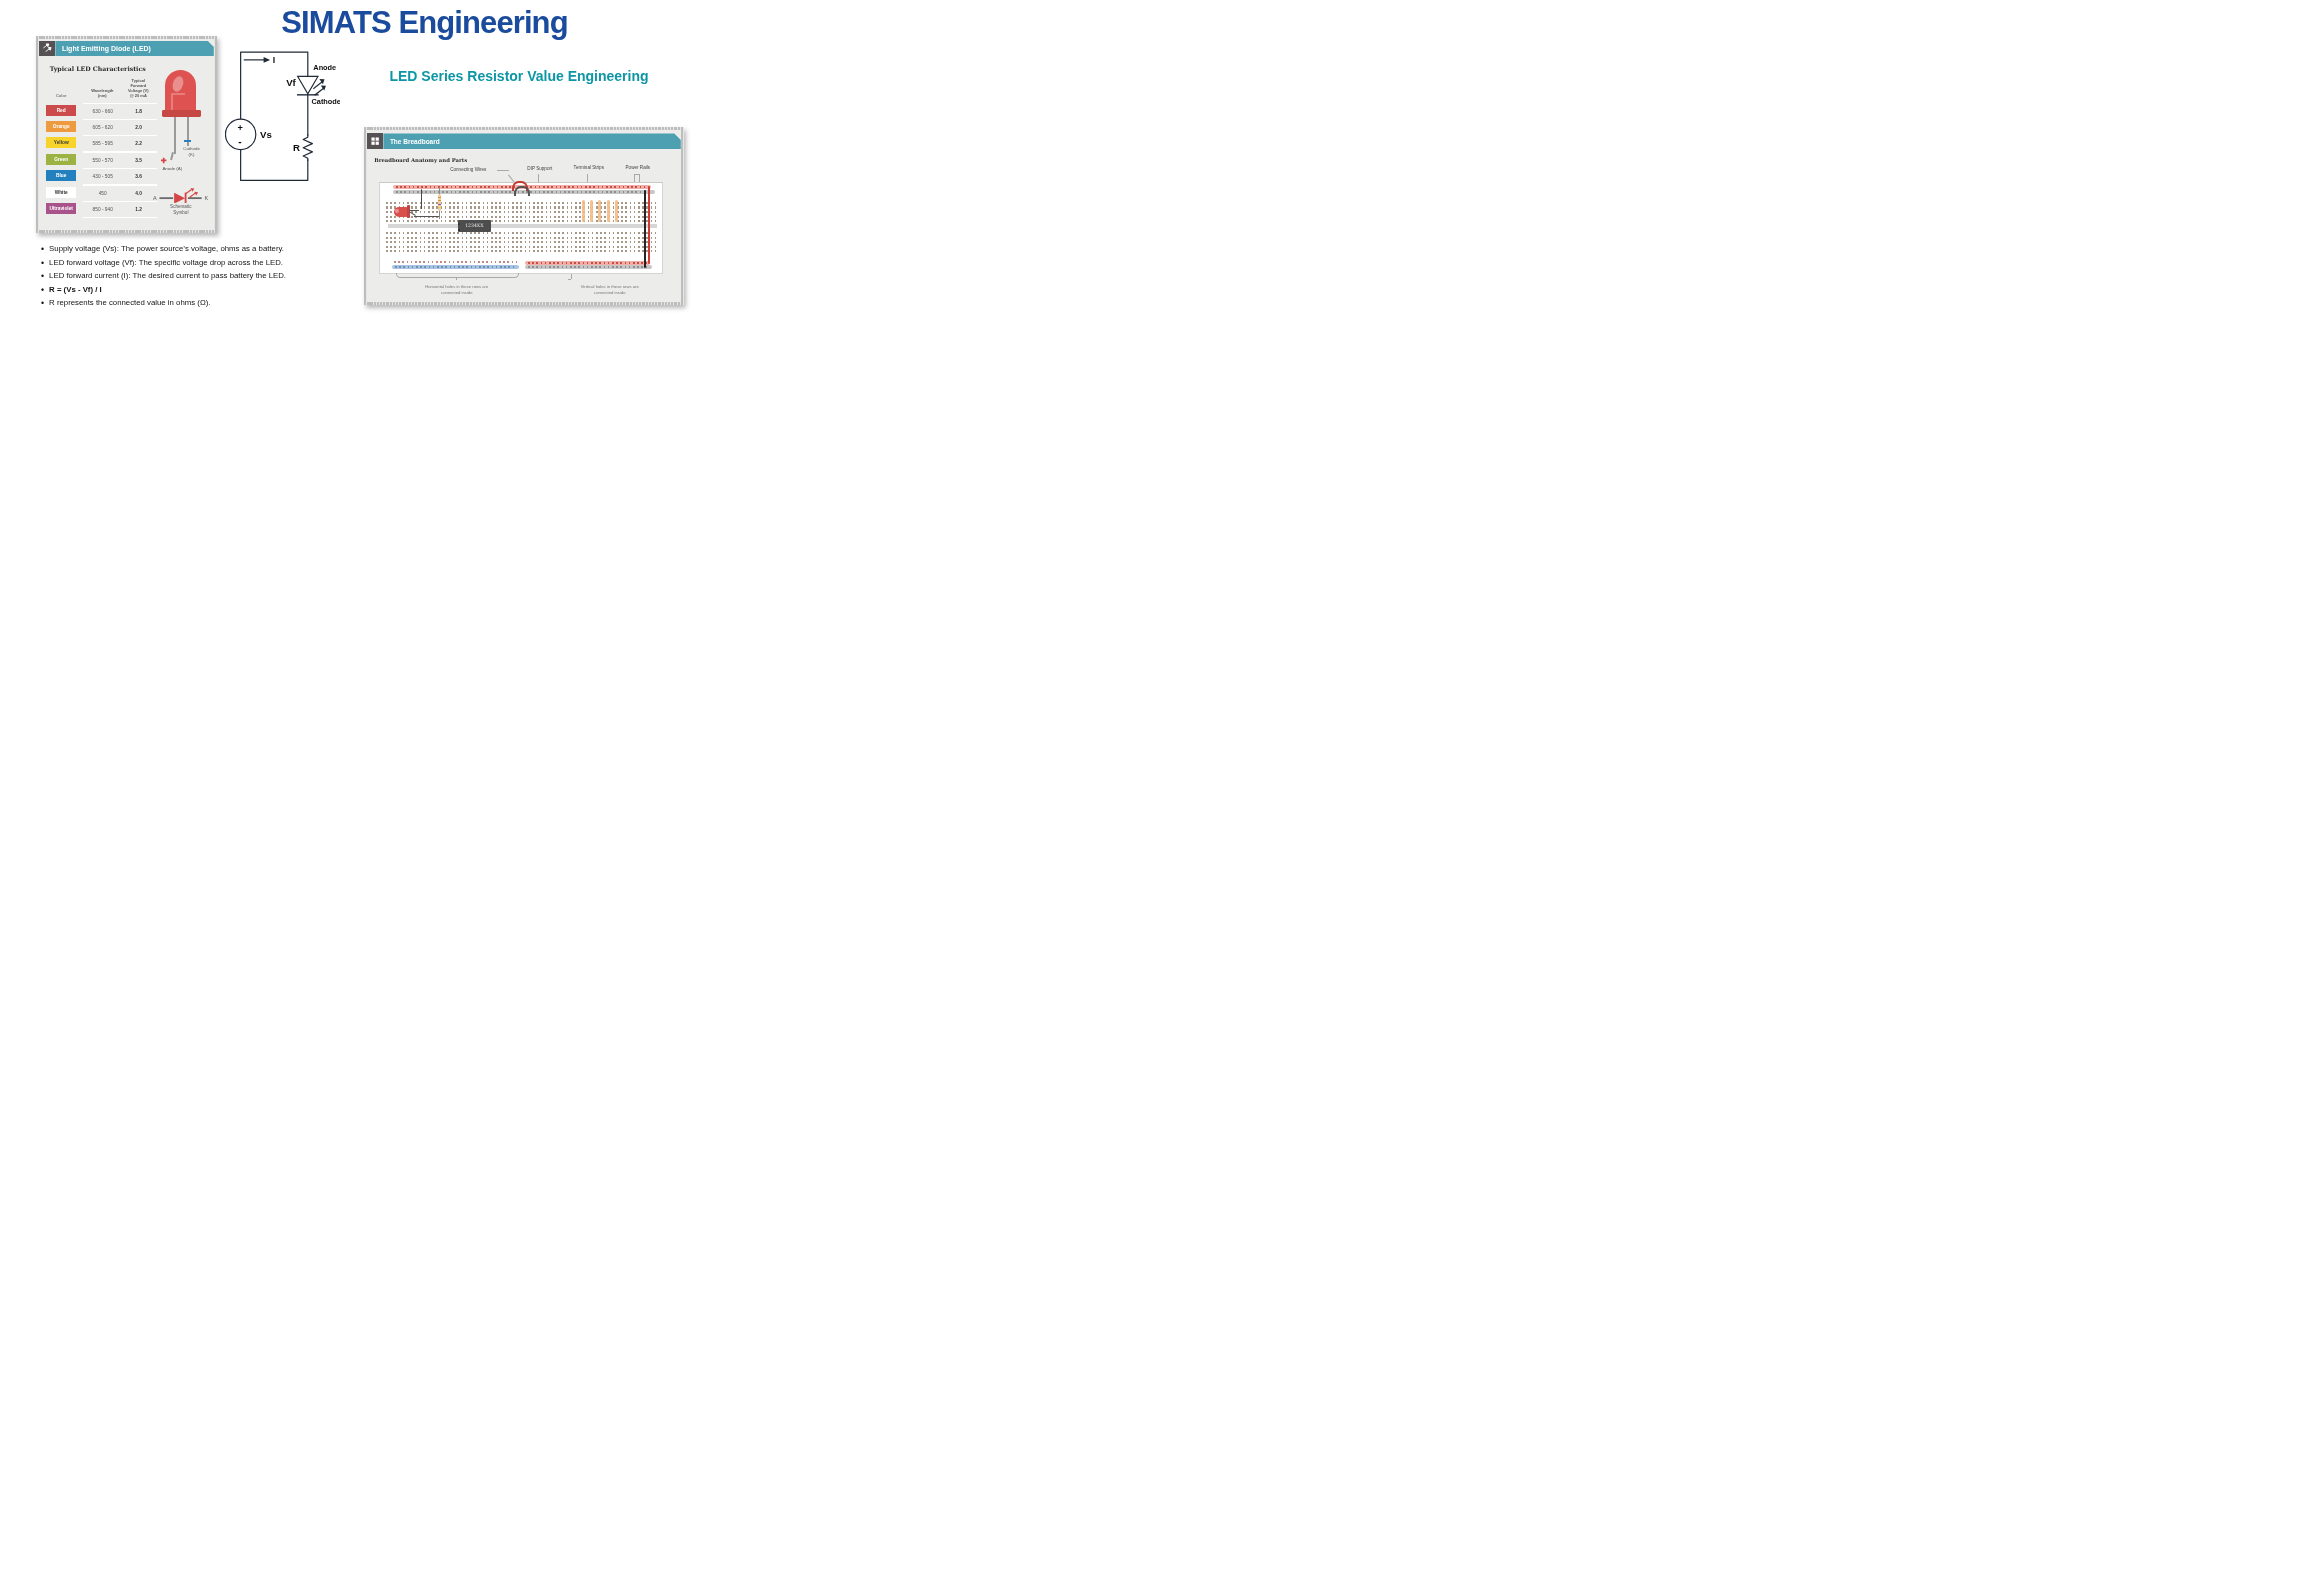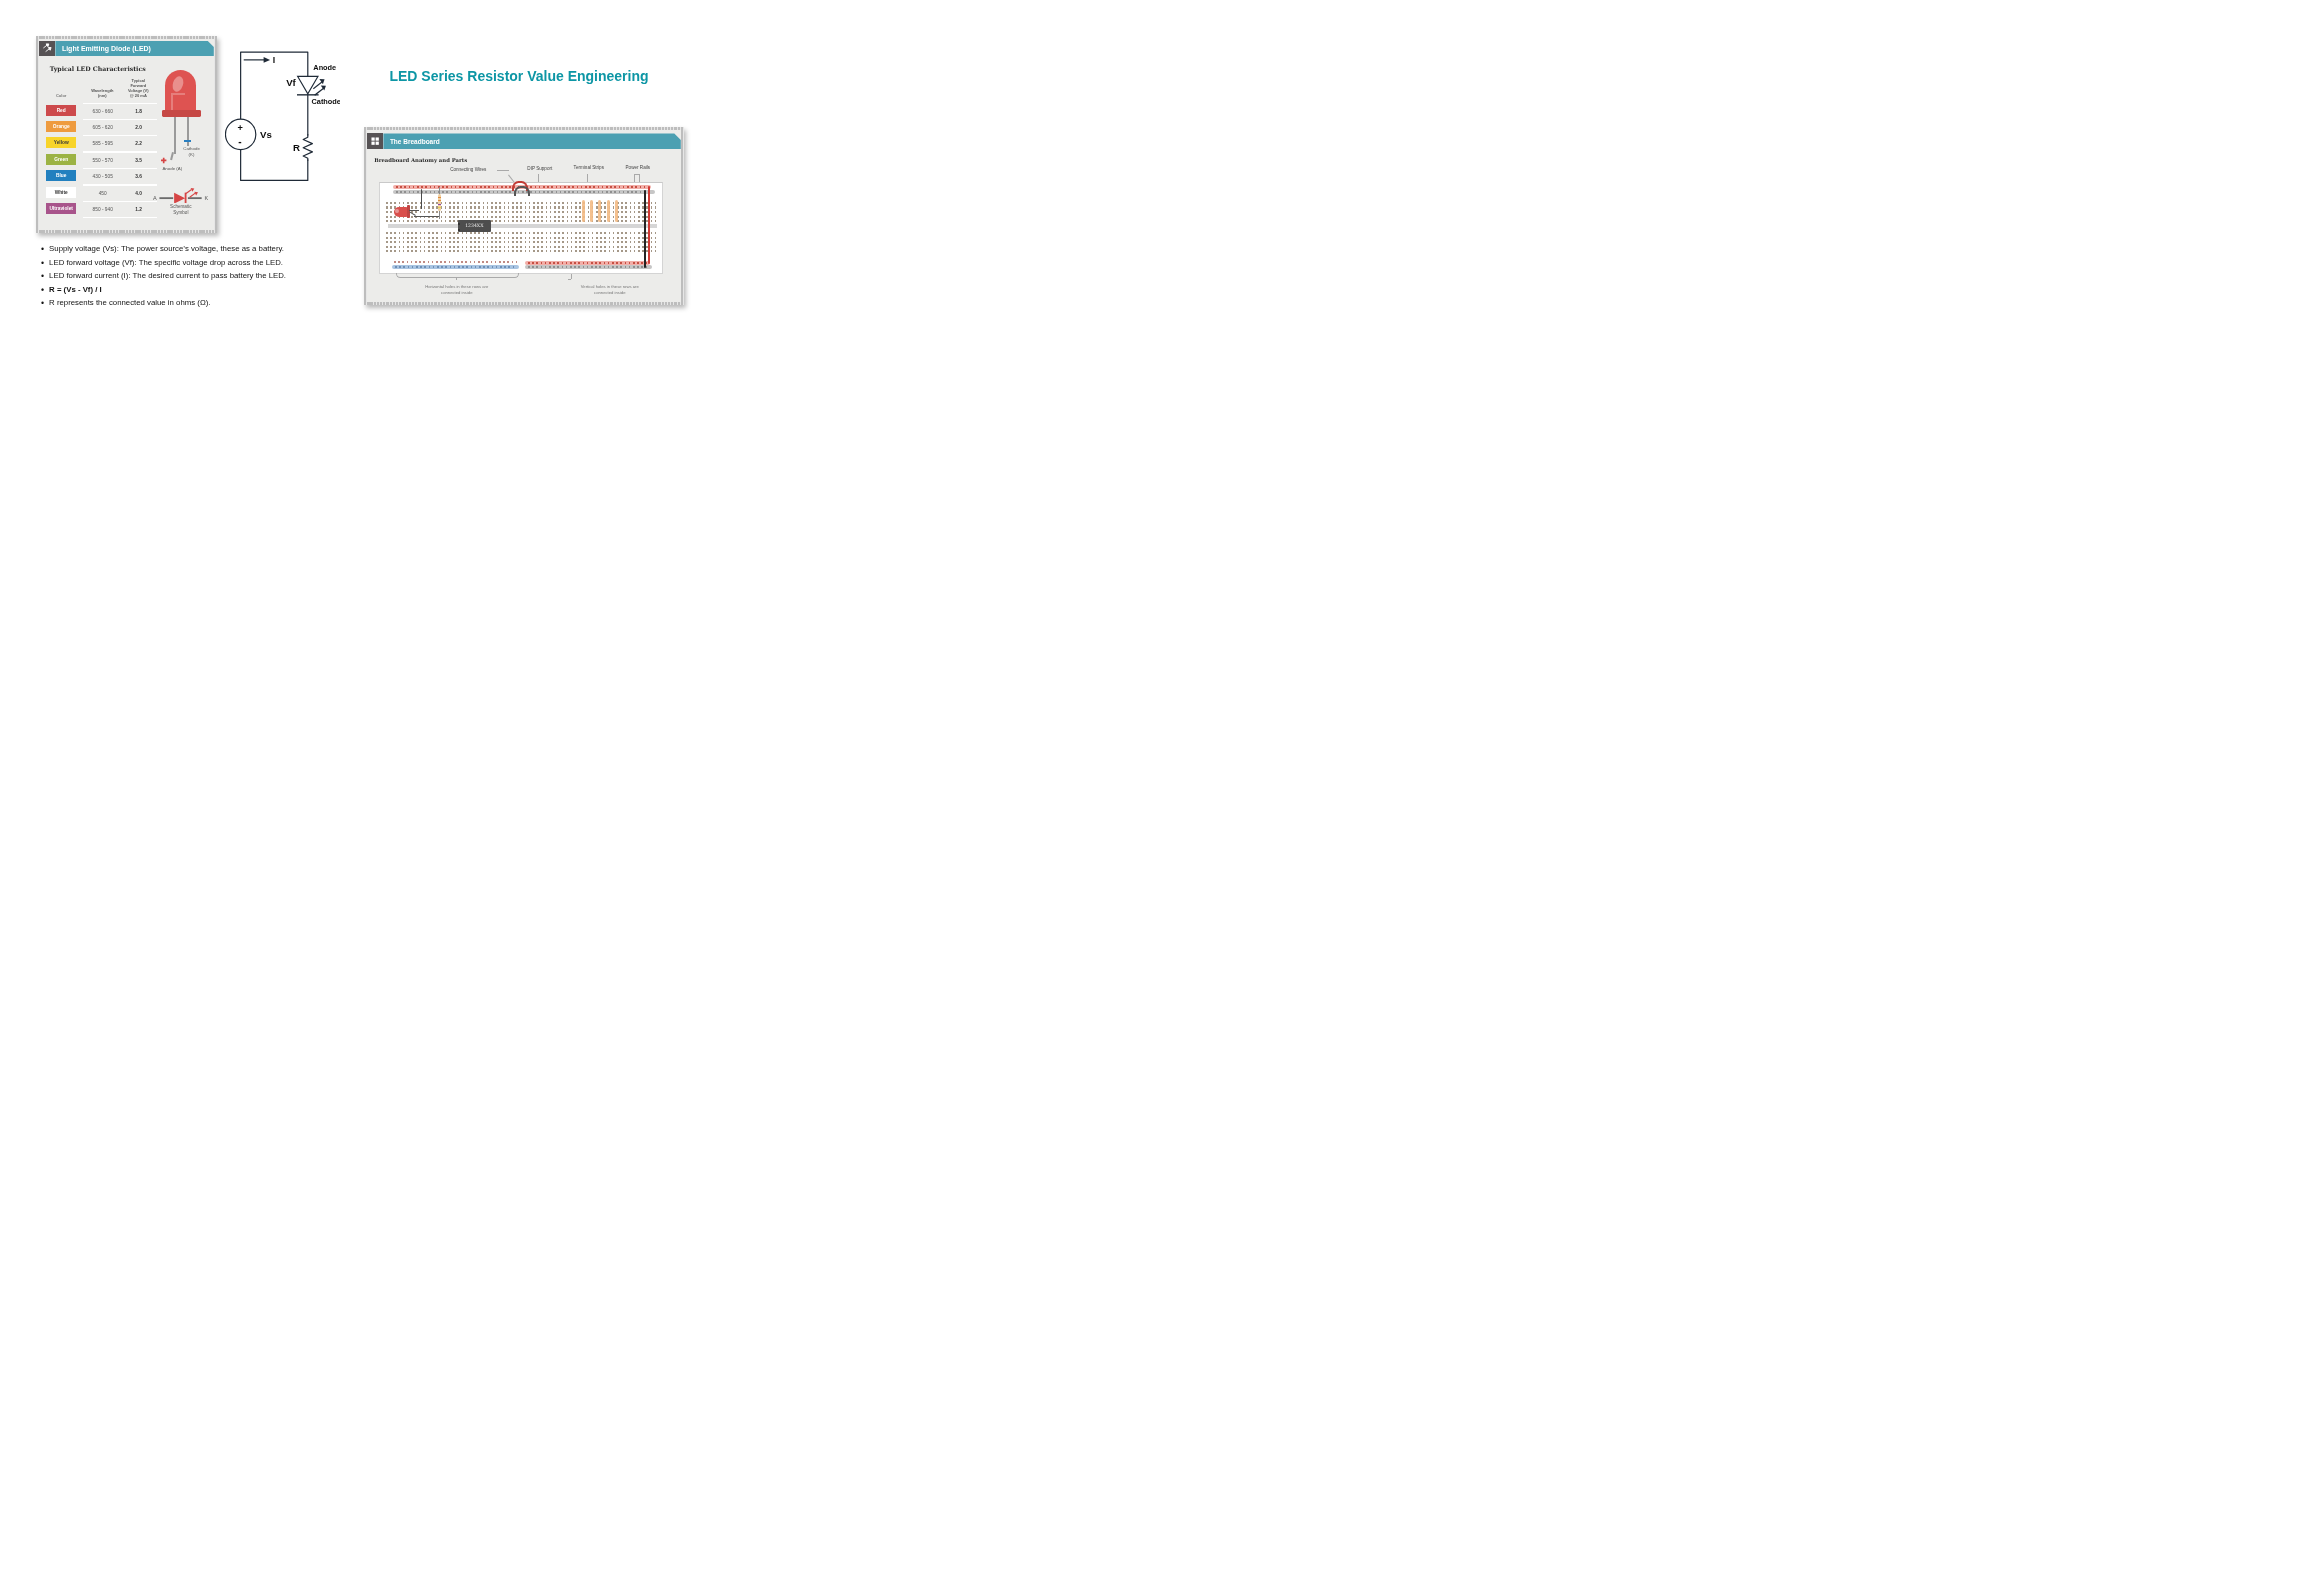--- a/index.html
+++ b/index.html
@@ -57,20 +57,21 @@
   #notes .note{display:flex;align-items:flex-start;margin-bottom:3px;
      font-size:7.8px;color:#141414;line-height:1.35;}
   #notes .note .dot{font-size:8.8px;margin-right:5px;line-height:1.2;}
   #notes .note.bold{font-weight:bold;}
 </style>
 </head>
 <body>
 
 <div id="stage" style="--blue: #1A4B9D; --teal-text: #0D96A5; --teal-bar: #4CA0B2;">
 
+  <div class="abs" id="main-title">SIMATS Engineering</div>
   <div class="abs" id="sub-title">LED Series Resistor Value Engineering</div>
 
   <svg class="abs" style="left:225px;top:44px;" width="115" height="144" viewBox="0 0 250 312">
     <g stroke="#1F2A37" stroke-width="2.6" fill="none" stroke-linejoin="round" stroke-linecap="square">
       <polyline points="34,163 34,17 180,17 180,70"></polyline>
       <polyline points="180,110 180,197"></polyline>
       <polyline points="180,252 180,296 34,296 34,229"></polyline>
       <circle cx="34" cy="196" r="33" fill="#fff"></circle>
       <path d="M180 197 L180 202 L170 207 L190 216 L170 225 L190 234 L170 243 L180 248 L180 252"></path>
       <line x1="42" y1="34" x2="84" y2="34"></line>
@@ -340,21 +341,21 @@
       <div class="abs caption" style="left:44px;top:154px;width:92px;white-space:pre-line;">Horizontal holes in these rows are
 connected inside</div>
       <div class="abs caption" style="left:197px;top:154px;width:92px;white-space:pre-line;">Vertical holes in these rows are
 connected inside</div>
     </div>
   </div>
 
   <div class="abs" id="notes">
     <div class="note">
       <span class="dot">•</span>
-      <span class="txt">Supply voltage (Vs): The power source’s voltage, these as  a battery.</span>
+      <span class="txt">Supply voltage (Vs): The power source’s voltage, ohms as  a battery.</span>
     </div>
 
     <div class="note">
       <span class="dot">•</span>
       <span class="txt">LED forward voltage (Vf): The specific voltage drop across the LED.</span>
     </div>
 
     <div class="note">
       <span class="dot">•</span>
       <span class="txt">LED forward current (I): The desired current to pass battery the LED.</span>

